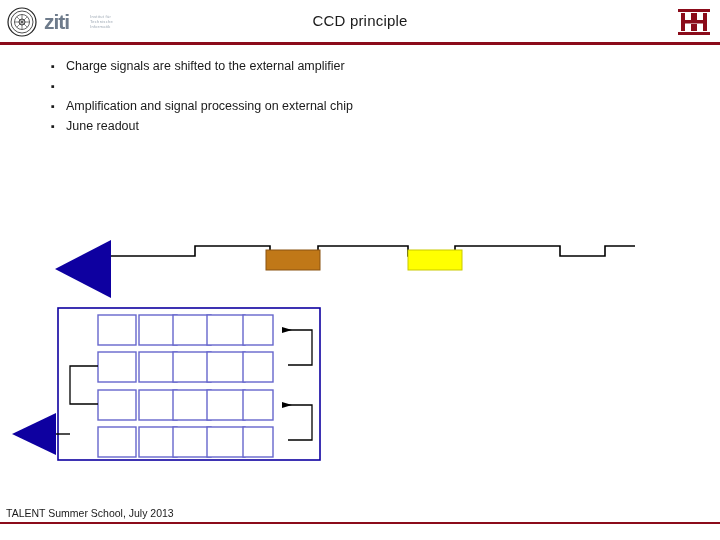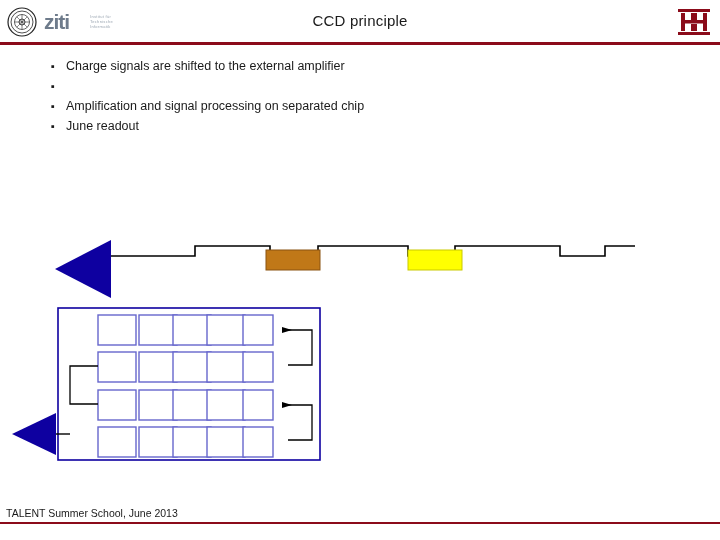--- a/index.html
+++ b/index.html
@@ -168,21 +168,21 @@
 <div id="bullets">
   <div class="bullet-row">
     <div class="bullet-mark">▪</div>
     <div class="bullet-text">Charge signals are shifted to the external amplifier</div>
   </div>
   <div class="bullet-row">
     <div class="bullet-mark">▪</div>
   </div>
   <div class="bullet-row">
     <div class="bullet-mark">▪</div>
-    <div class="bullet-text">Amplification and signal processing on separated chip</div>
+    <div class="bullet-text">Amplification and signal processing on external chip</div>
   </div>
   <div class="bullet-row">
     <div class="bullet-mark">▪</div>
     <div class="bullet-text">June readout</div>
   </div>
 </div>
 
 <svg id="diagram" viewBox="0 0 720 540">
 
   <polygon points="111,240 111,298 55,269" fill="#0e00a0"></polygon>
@@ -232,14 +232,14 @@
   </g>
 
   <g fill="#000">
     <polygon points="282,327 292,330 282,333"></polygon>
     <polygon points="282,402 292,405 282,408"></polygon>
   </g>
 
   <line x1="56" y1="434" x2="70" y2="434" stroke="#000" stroke-width="1.4"></line>
 </svg>
 
-<div id="footer-text">TALENT Summer School, June 2013</div>
+<div id="footer-text">TALENT Summer School, July 2013</div>
 <div id="footer-rule"></div>
 
 </body></html>

